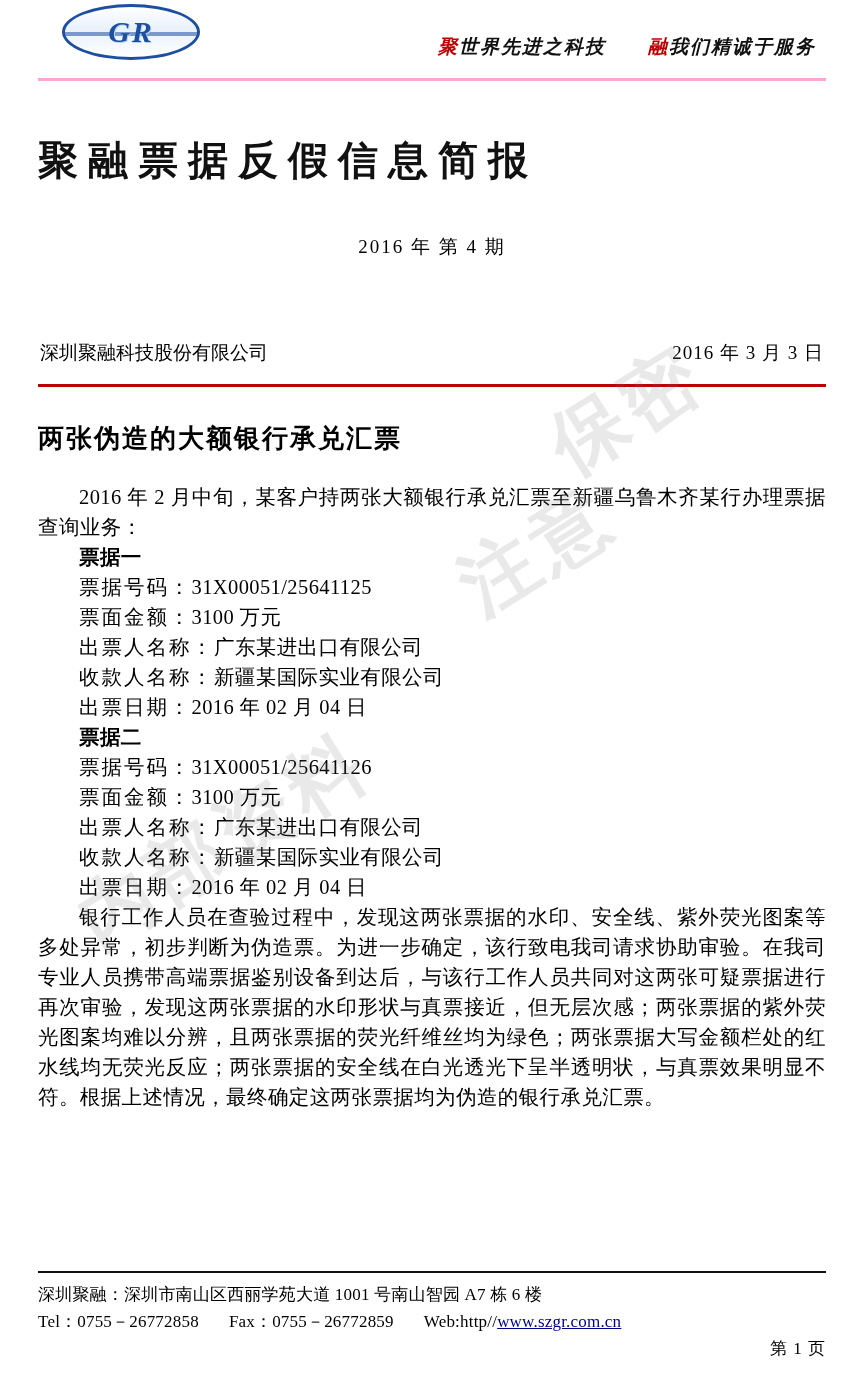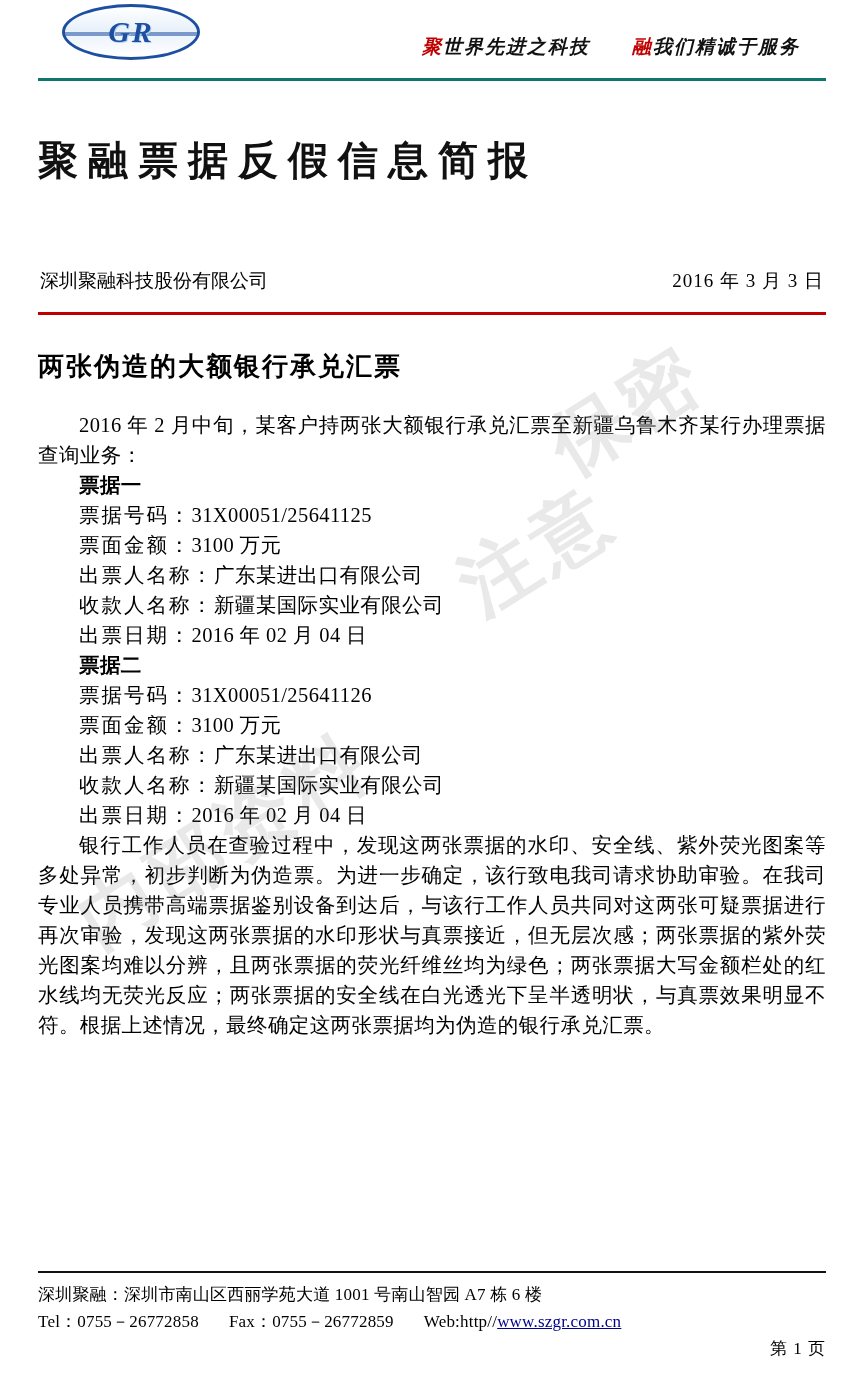--- a/index.html
+++ b/index.html
@@ -21,21 +21,21 @@
     width: 864px;
     height: 1378px;
     box-sizing: border-box;
     padding: 0 38px;
   }
 
   
   .masthead {
     position: relative;
     height: 78px;
-    border-bottom: 3px solid #0f766e;
+    border-bottom: 3px solid #f9a8d4;
     display: flex;
     align-items: center;
   }
   .logo-wrap {
     position: absolute;
     left: 24px;
     top: 4px;
     width: 148px;
     height: 56px;
     display: flex;
@@ -75,21 +75,21 @@
   }
   .logo-reg {
     position: absolute;
     right: -10px;
     top: 0;
     font-size: 11px;
     color: #1d4fa0;
   }
   .slogan {
     position: absolute;
-    right: 26px;
+    right: 10px;
     top: 34px;
     white-space: nowrap;
     font-family: Liberation Serif, serif;
     font-size: 19px;
     font-weight: bold;
     font-style: italic;
     letter-spacing: 2px;
     color: #111;
   }
   .slogan .hi { color: #c00000; }
@@ -232,20 +232,21 @@
         <span class="logo-text">GR</span>
         <span class="logo-reg">®</span>
       </div>
     </div>
     <div class="slogan">
       <span class="hi">聚</span><span>世界先进之科技</span><span class="gap"></span><span class="hi">融</span><span>我们精诚于服务</span>
     </div>
   </div>
 
   <div class="doc-title">聚融票据反假信息简报</div>
+  <div class="issue-line">2016 年  第 4 期</div>
 
   <div class="meta-row">
     <div>深圳聚融科技股份有限公司</div>
     <div class="meta-right">2016 年 3 月 3 日</div>
   </div>
 
   <div class="rule-red"></div>
 
   <div class="article-title">两张伪造的大额银行承兑汇票</div>
 

